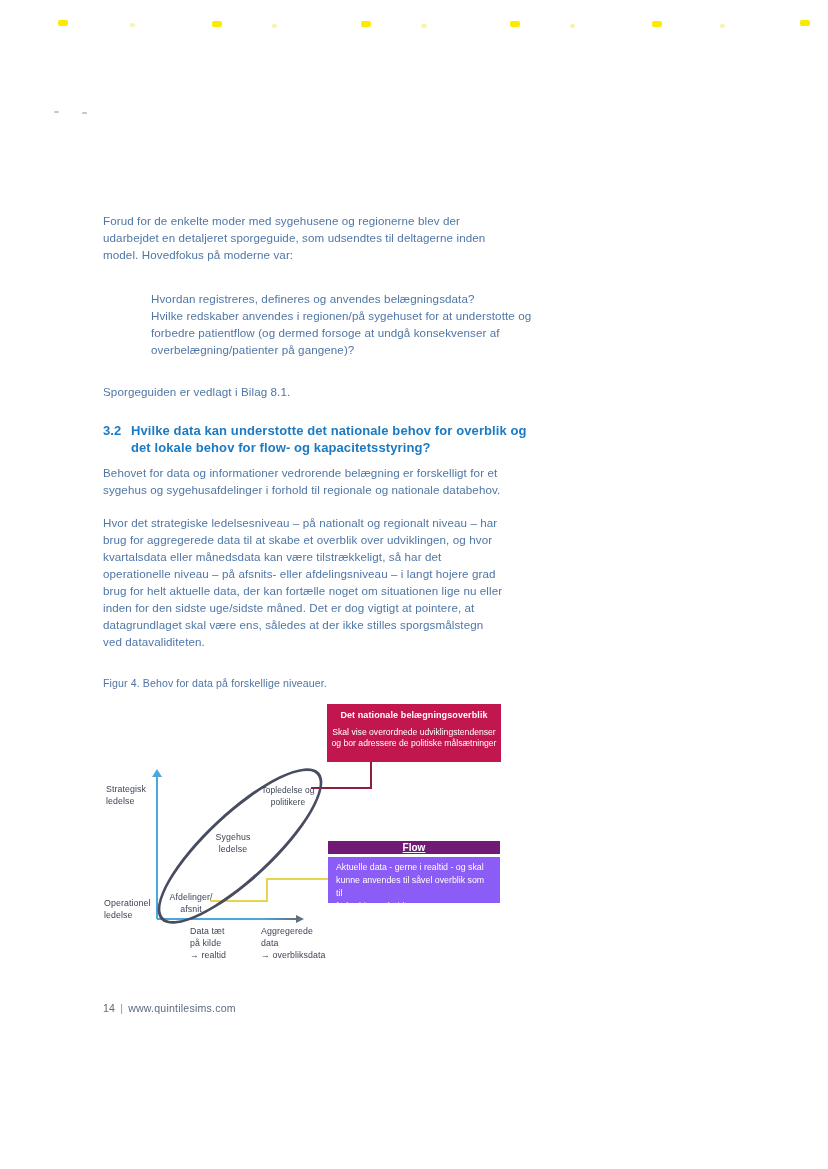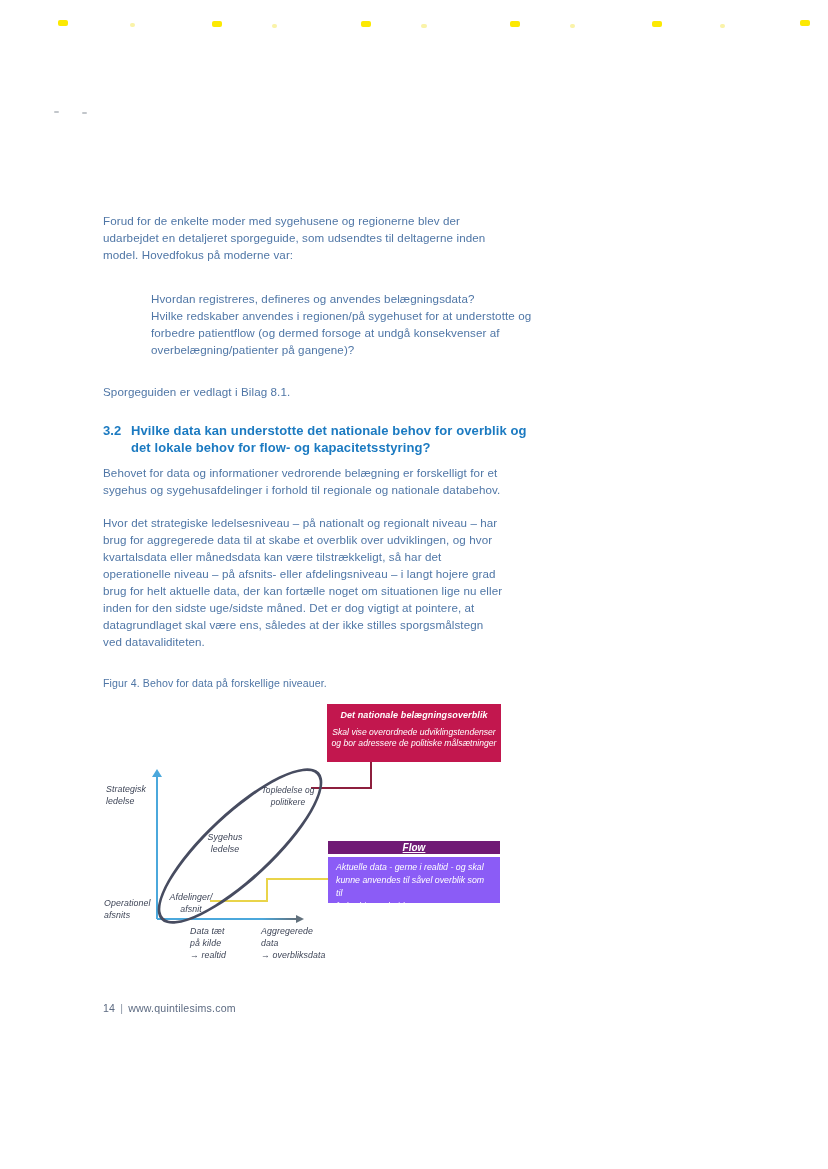--- a/index.html
+++ b/index.html
@@ -17,21 +17,21 @@
   .caption{position:absolute;left:103px;font-size:10.6px;color:#4f76a6;letter-spacing:.1px;}
   
   .heading{
     position:absolute;left:103px;top:422px;display:flex;
     font-size:13px;font-weight:bold;color:#1b7ac1;line-height:17px;letter-spacing:.1px;
   }
   .heading .num{width:28px;flex:0 0 28px;}
   
   .mark{position:absolute;border-radius:2px;}
   
-  .fig{position:absolute;left:0;top:0;width:828px;height:1101px;pointer-events:none;font-style:italic;}
+  .fig{position:absolute;left:0;top:0;width:828px;height:1101px;pointer-events:none;}
   .fig *{pointer-events:auto;}
   .axis-y{position:absolute;left:156px;top:776px;width:2px;height:143px;background:#4ba8dc;}
   .axis-y-arrow{position:absolute;left:152px;top:769px;width:0;height:0;
     border-left:5px solid transparent;border-right:5px solid transparent;border-bottom:8px solid #4ba8dc;}
   .axis-x{position:absolute;left:157px;top:918px;width:140px;height:2px;
     background:linear-gradient(to right,#4ba8dc 75%,#61707c 100%);}
   .axis-x-arrow{position:absolute;left:296px;top:915px;width:0;height:0;
     border-top:4px solid transparent;border-bottom:4px solid transparent;border-left:8px solid #61707c;}
   .ellipse{
     position:absolute;left:132px;top:812px;width:210px;height:62px;
@@ -139,31 +139,31 @@
   <div class="axis-y"></div>
   <div class="axis-y-arrow"></div>
   <div class="axis-x"></div>
   <div class="axis-x-arrow"></div>
 
   <div class="ellipse"></div>
 
   <div class="fig-label pre" style="left:106px;top:783px;">Strategisk
 ledelse</div>
   <div class="fig-label pre" style="left:104px;top:897px;">Operationel
-afsnits</div>
+ledelse</div>
   <div class="fig-label pre" style="left:158px;top:925px;margin-left:32px;">Data tæt
 på kilde
 → realtid</div>
   <div class="fig-label pre" style="left:261px;top:925px;">Aggregerede
 data
 → overbliksdata</div>
 
   <div class="fig-label pre tc" style="left:249px;top:784px;width:78px;font-size:8.4px;">Topledelse og
 politikere</div>
-  <div class="fig-label pre tc" style="left:192px;top:831px;width:66px;">Sygehus
+  <div class="fig-label pre tc" style="left:200px;top:831px;width:66px;">Sygehus
 ledelse</div>
   <div class="fig-label pre tc" style="left:155px;top:891px;width:72px;">Afdelinger/
 afsnit</div>
 
 </div>
 
 <div class="footer">
   <span>14</span><span class="sep">|</span><span>www.quintilesims.com</span>
 </div>
 

